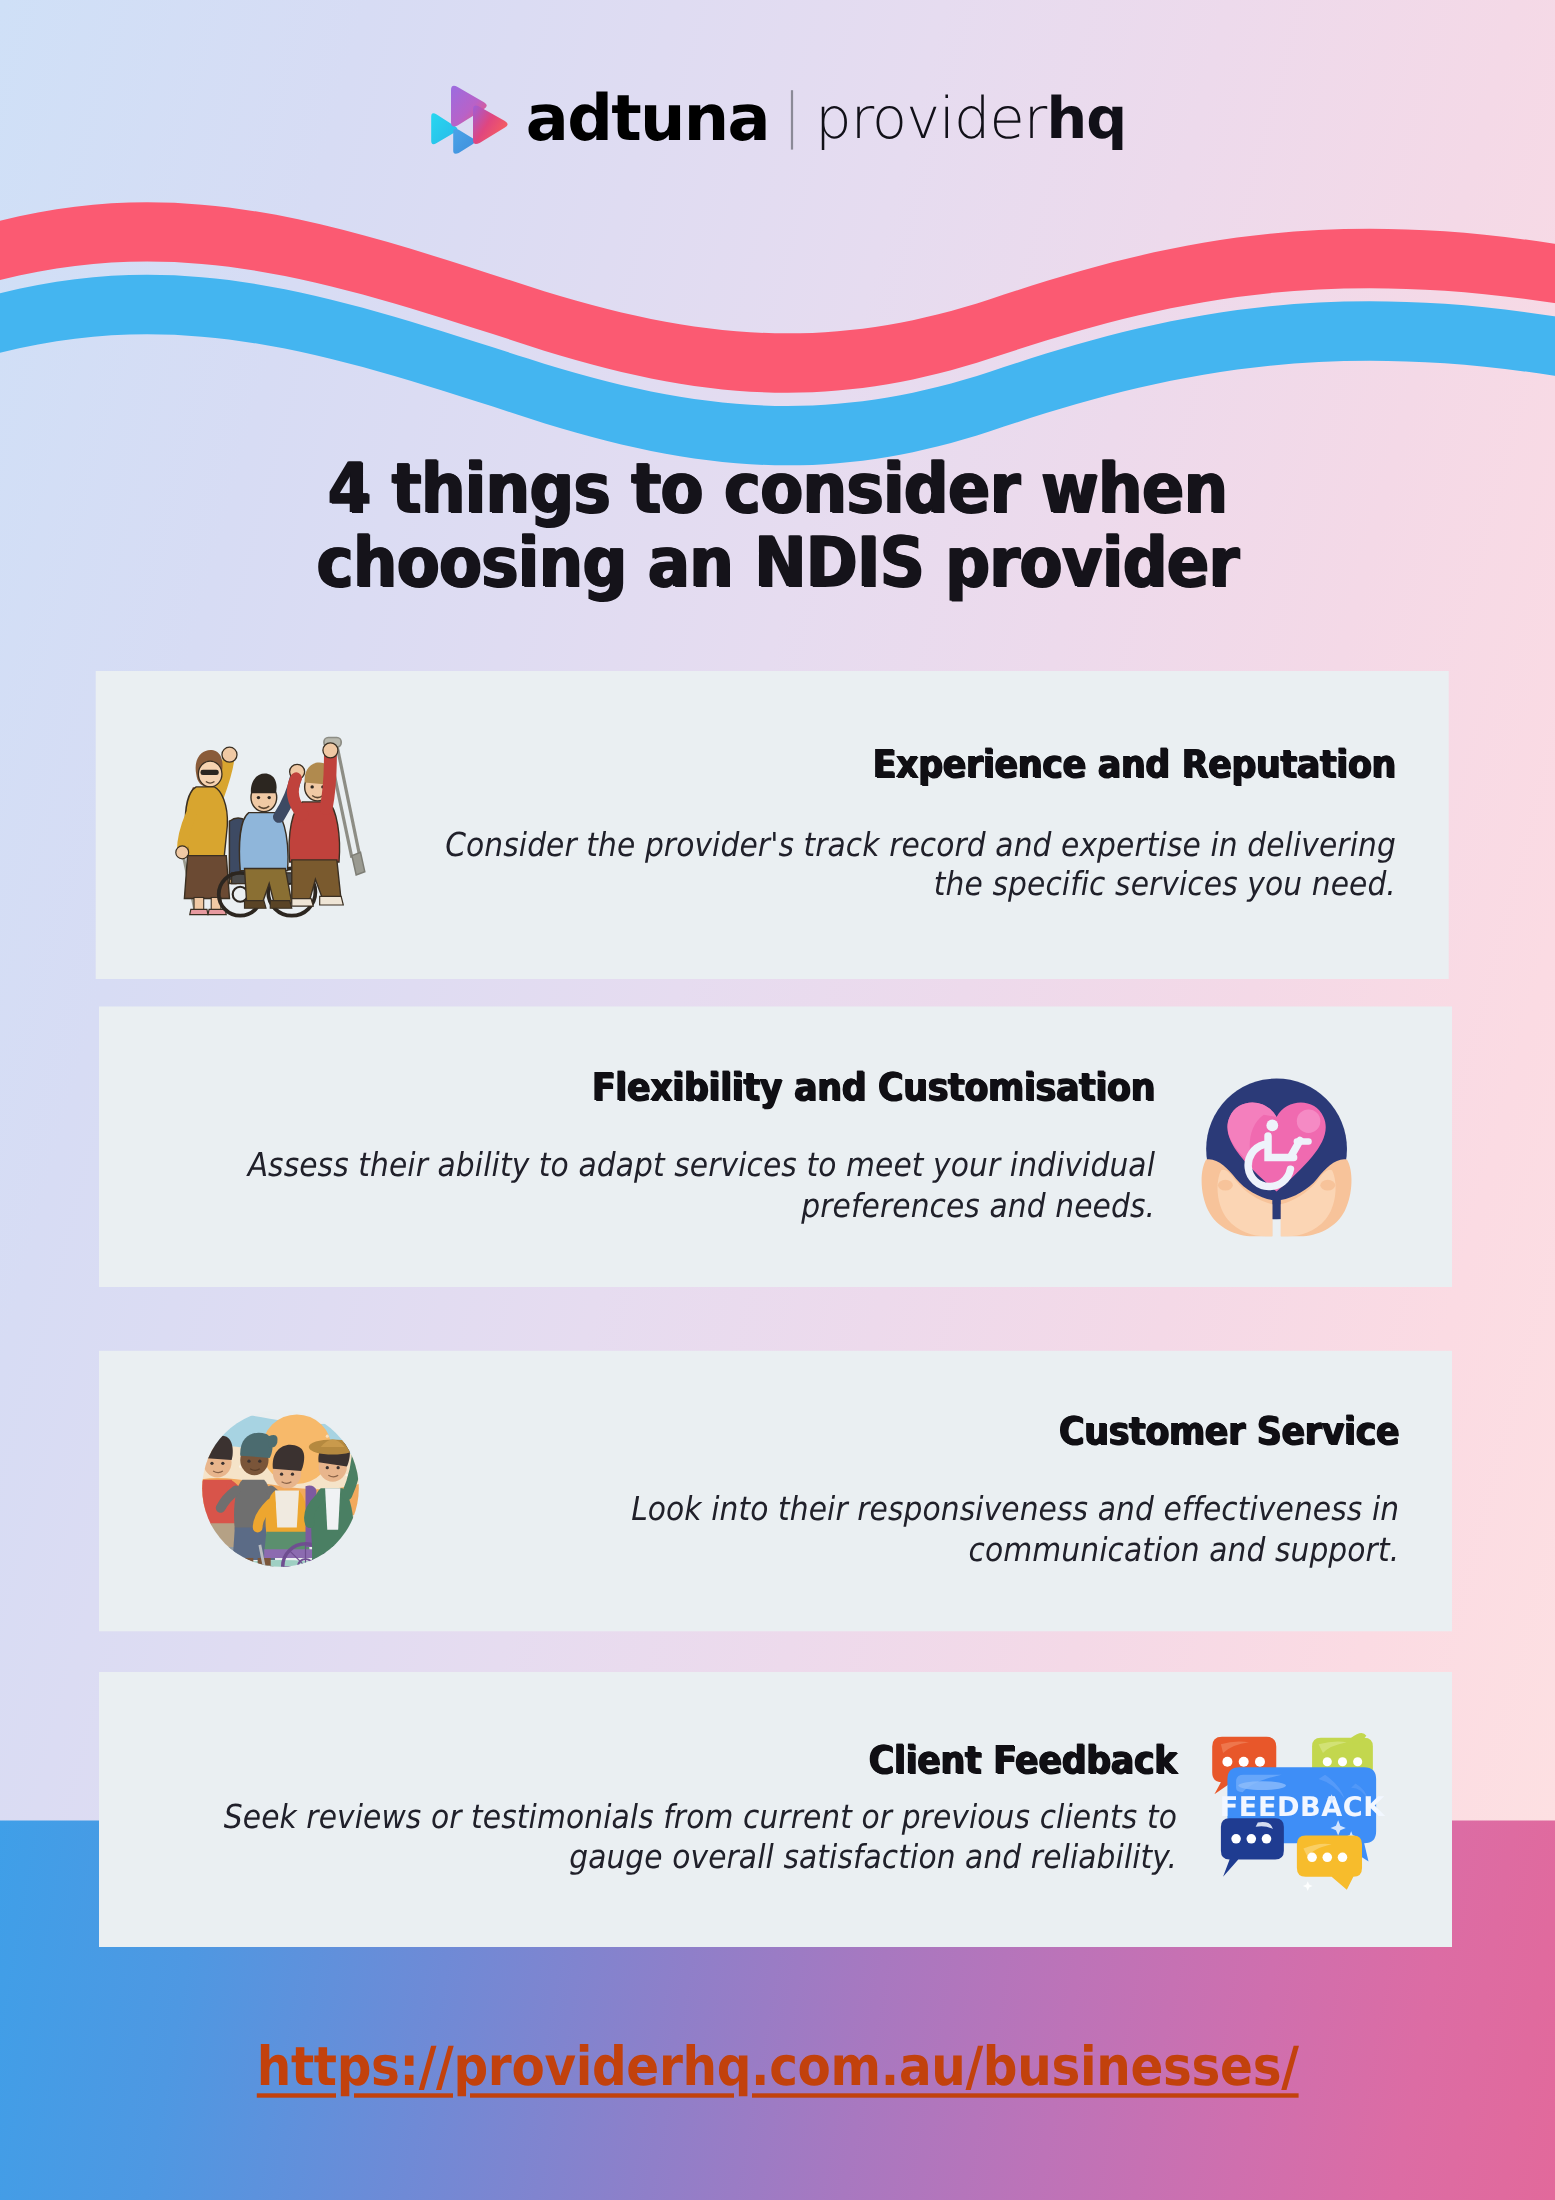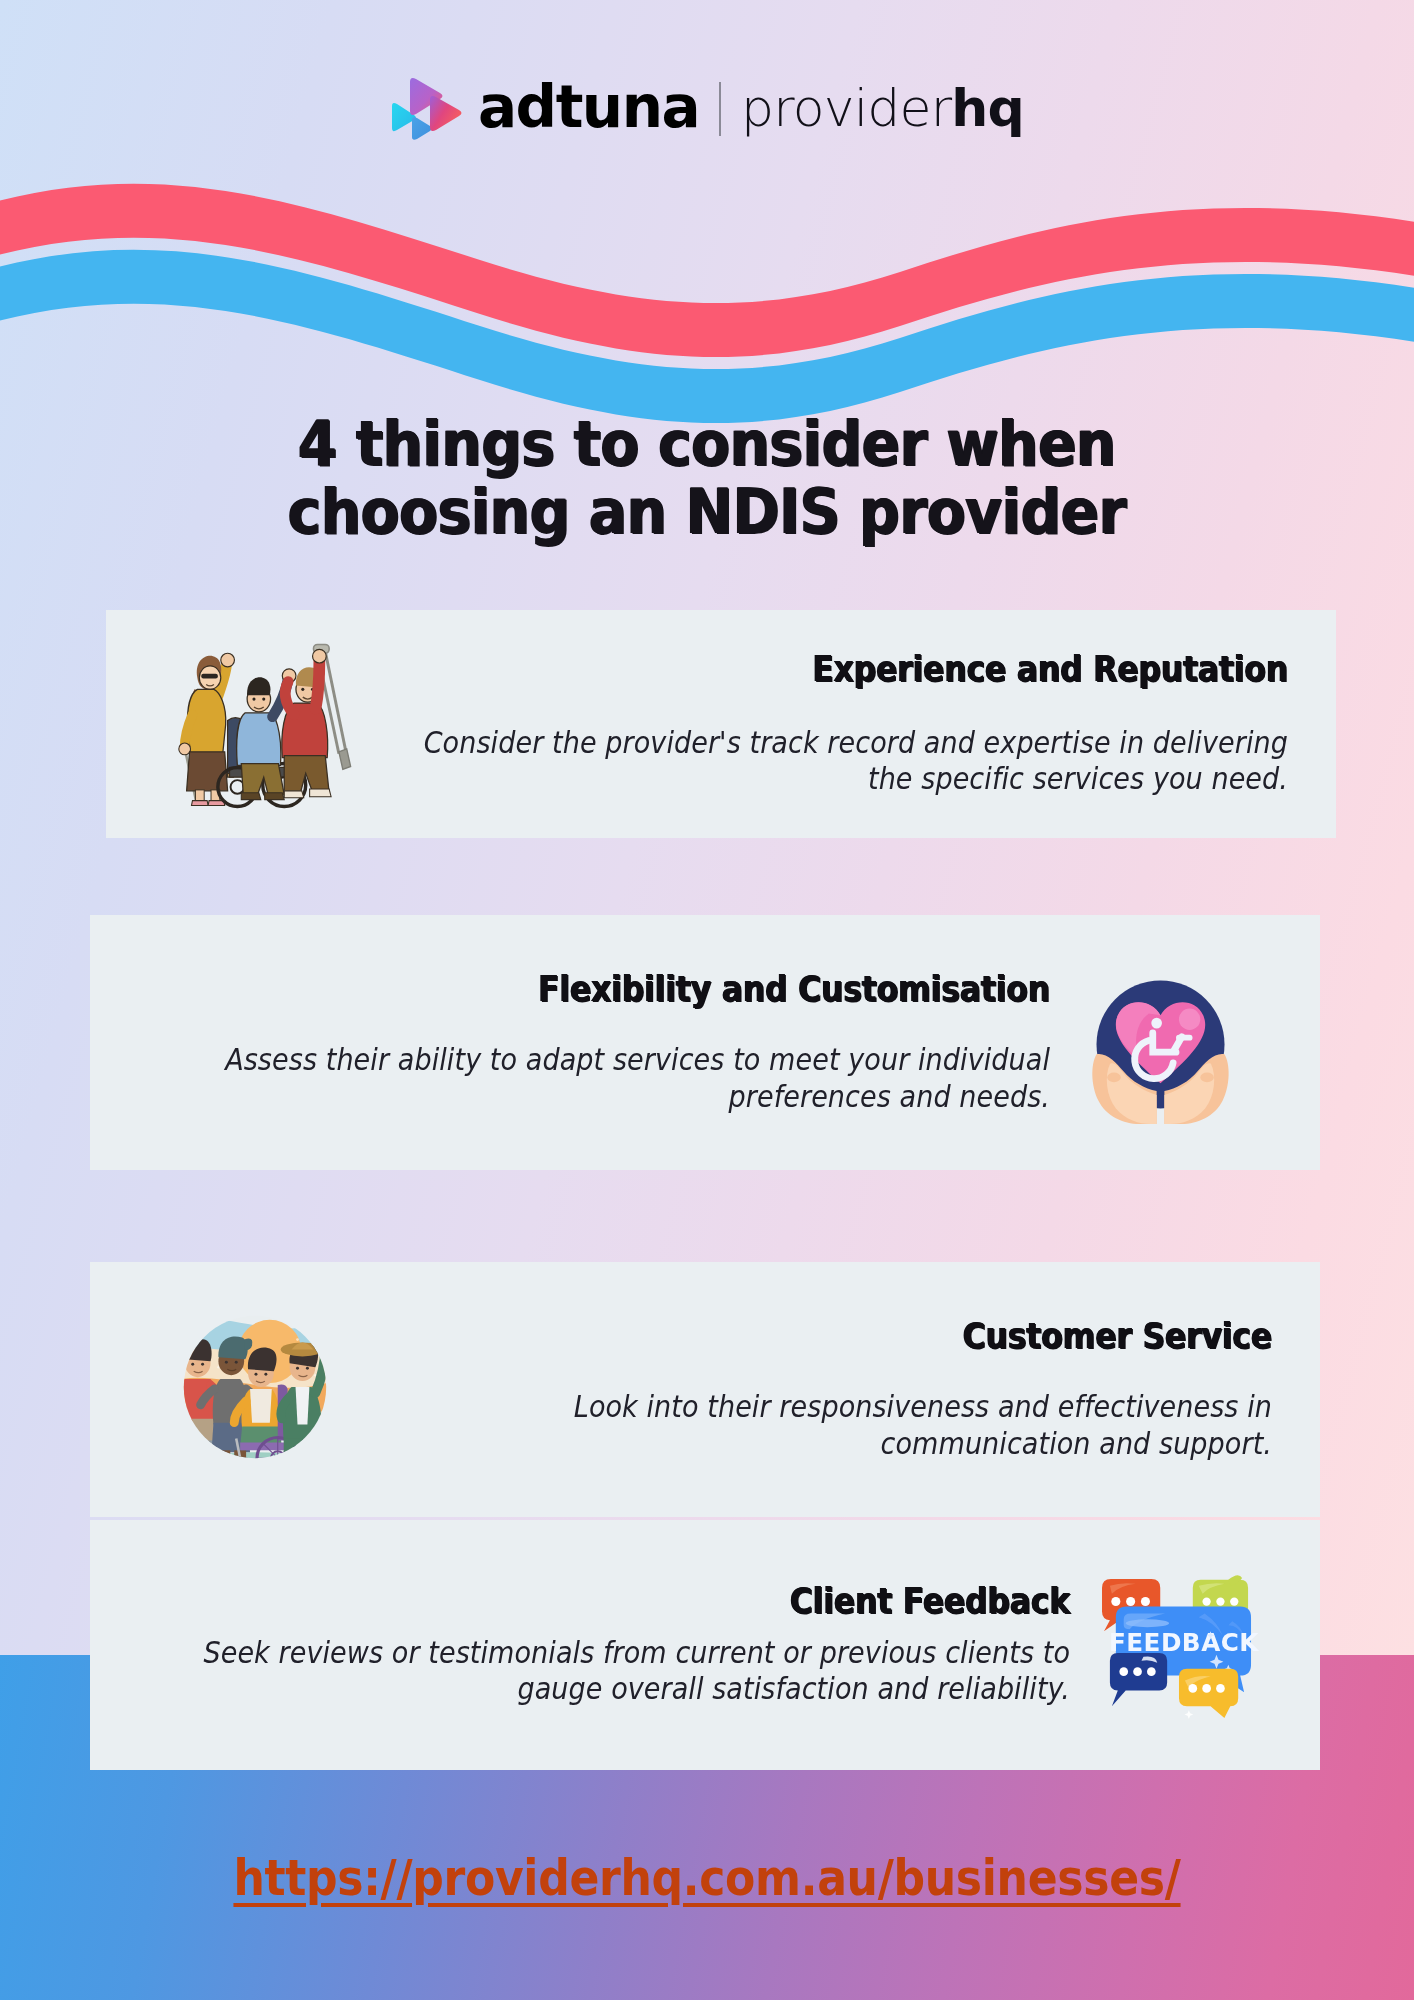--- a/index.html
+++ b/index.html
@@ -78,23 +78,23 @@
     font-weight:700; font-size:63px; line-height:1.08;
     letter-spacing:-0.5px; color:#15131a;
     text-shadow:1px 1px 0 #15131a, -1px 0 0 #15131a;
   }
 
   
   .card {
     position:absolute; background:#eaeff2;
     display:flex; align-items:center;
   }
-  #card1 { left:106px;  top:610px;  width:1230px; height:228px; }
+  #card1 { left:87px;  top:610px;  width:1230px; height:280px; }
   #card2 { left:90px;  top:915px;  width:1230px; height:255px; }
-  #card3 { left:90px;  top:1262px; width:1230px; height:255px; }
+  #card3 { left:90px;  top:1228px; width:1230px; height:255px; }
   #card4 { left:90px;  top:1520px; width:1230px; height:250px; }
 
   .card-art { flex:0 0 auto; display:flex; align-items:center; justify-content:center;text-align:center; }
   .card-text { flex:1 1 auto; }
 
   .card-title {
     font-family:"DejaVu Sans Condensed","Liberation Sans Narrow","Liberation Sans",sans-serif;
     font-weight:700; font-size:35px; color:#100f14;
     letter-spacing:-0.2px; line-height:1.1;
     text-shadow:1px 1px 0 #100f14, -0.6px 0 0 #100f14;

